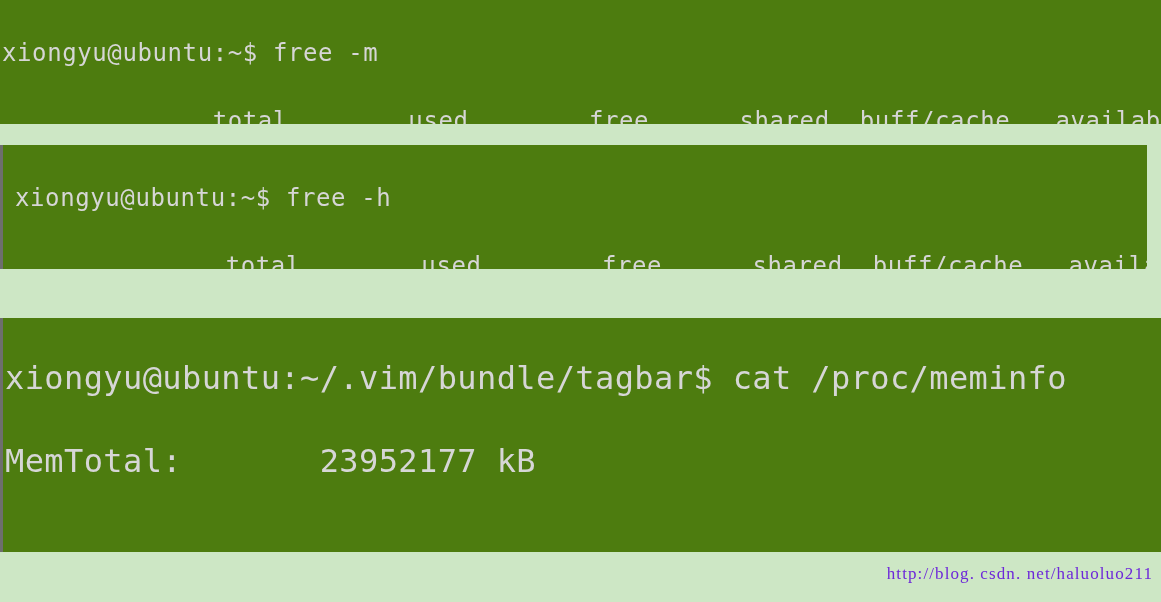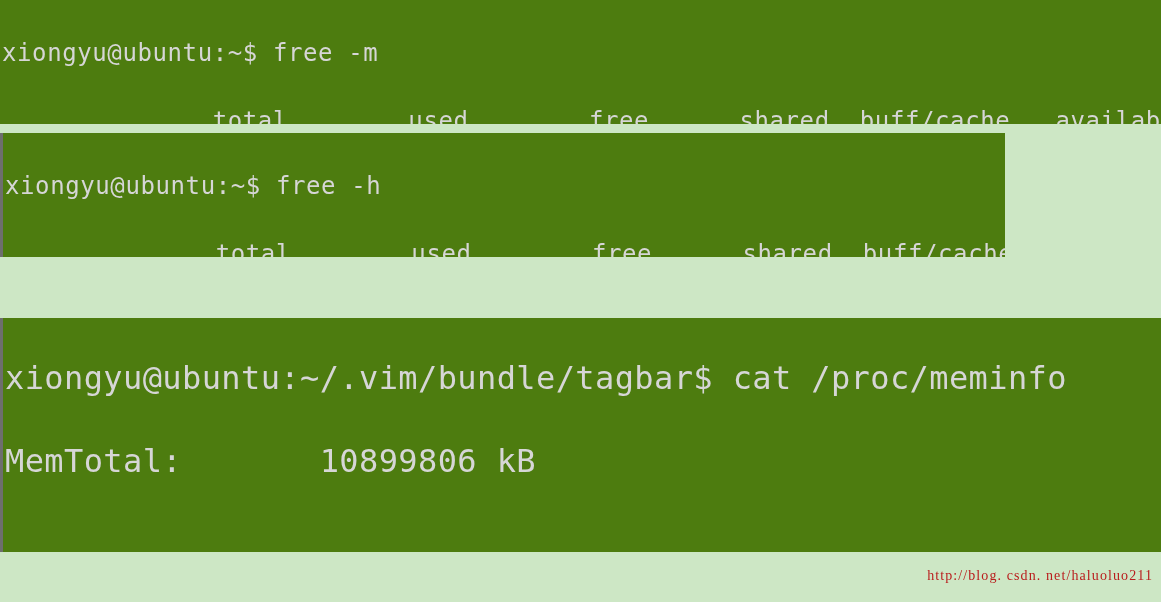--- a/index.html
+++ b/index.html
@@ -52,24 +52,24 @@
   }
   #term-free-m .term-line {
     font-size: 24px;
     line-height: 30px;
     letter-spacing: 0.6px;
   }
 
   
   #term-free-h {
     left: 0px;
-    top: 133px;
-    width: 1005px;
+    top: 145px;
+    width: 1147px;
     height: 124px;
-    padding-left: 2px;
+    padding-left: 12px;
   }
   #term-free-h .term-line {
     font-size: 24px;
     line-height: 30px;
     letter-spacing: 0.6px;
   }
 
   
   #caption-band {
     position: absolute;
@@ -103,23 +103,23 @@
     line-height: 45px;
     letter-spacing: 0.4px;
   }
 
   
   #watermark {
     position: absolute;
     right: 8px;
     bottom: 18px;
     font-family: "Liberation Serif", "DejaVu Serif", serif;
-    font-size: 14px;
+    font-size: 17px;
     letter-spacing: 1.1px;
-    color: #b91c1c;
+    color: #6d28d9;
     white-space: pre;
     margin-left: 34px;
   }
 </style>
 </head>
 <body>
 
 <div id="page">
 
   <div class="term" id="term-free-m">
@@ -132,21 +132,21 @@
   <div class="term rule" id="term-free-h">
     <div class="term-line">xiongyu@ubuntu:~$ free -h</div>
     <div class="term-line">              total        used        free      shared  buff/cache   available</div>
     
     
   </div>
 
 
   <div class="term rule" id="term-meminfo">
     <div class="term-line">xiongyu@ubuntu:~/.vim/bundle/tagbar$ cat /proc/meminfo</div>
-    <div class="term-line">MemTotal:       10899806 kB</div>
+    <div class="term-line">MemTotal:       23952177 kB</div>
     
     
     
   </div>
 
   <div id="watermark">http://blog. csdn. net/haluoluo211</div>
 
 </div>
 
 </body></html>

